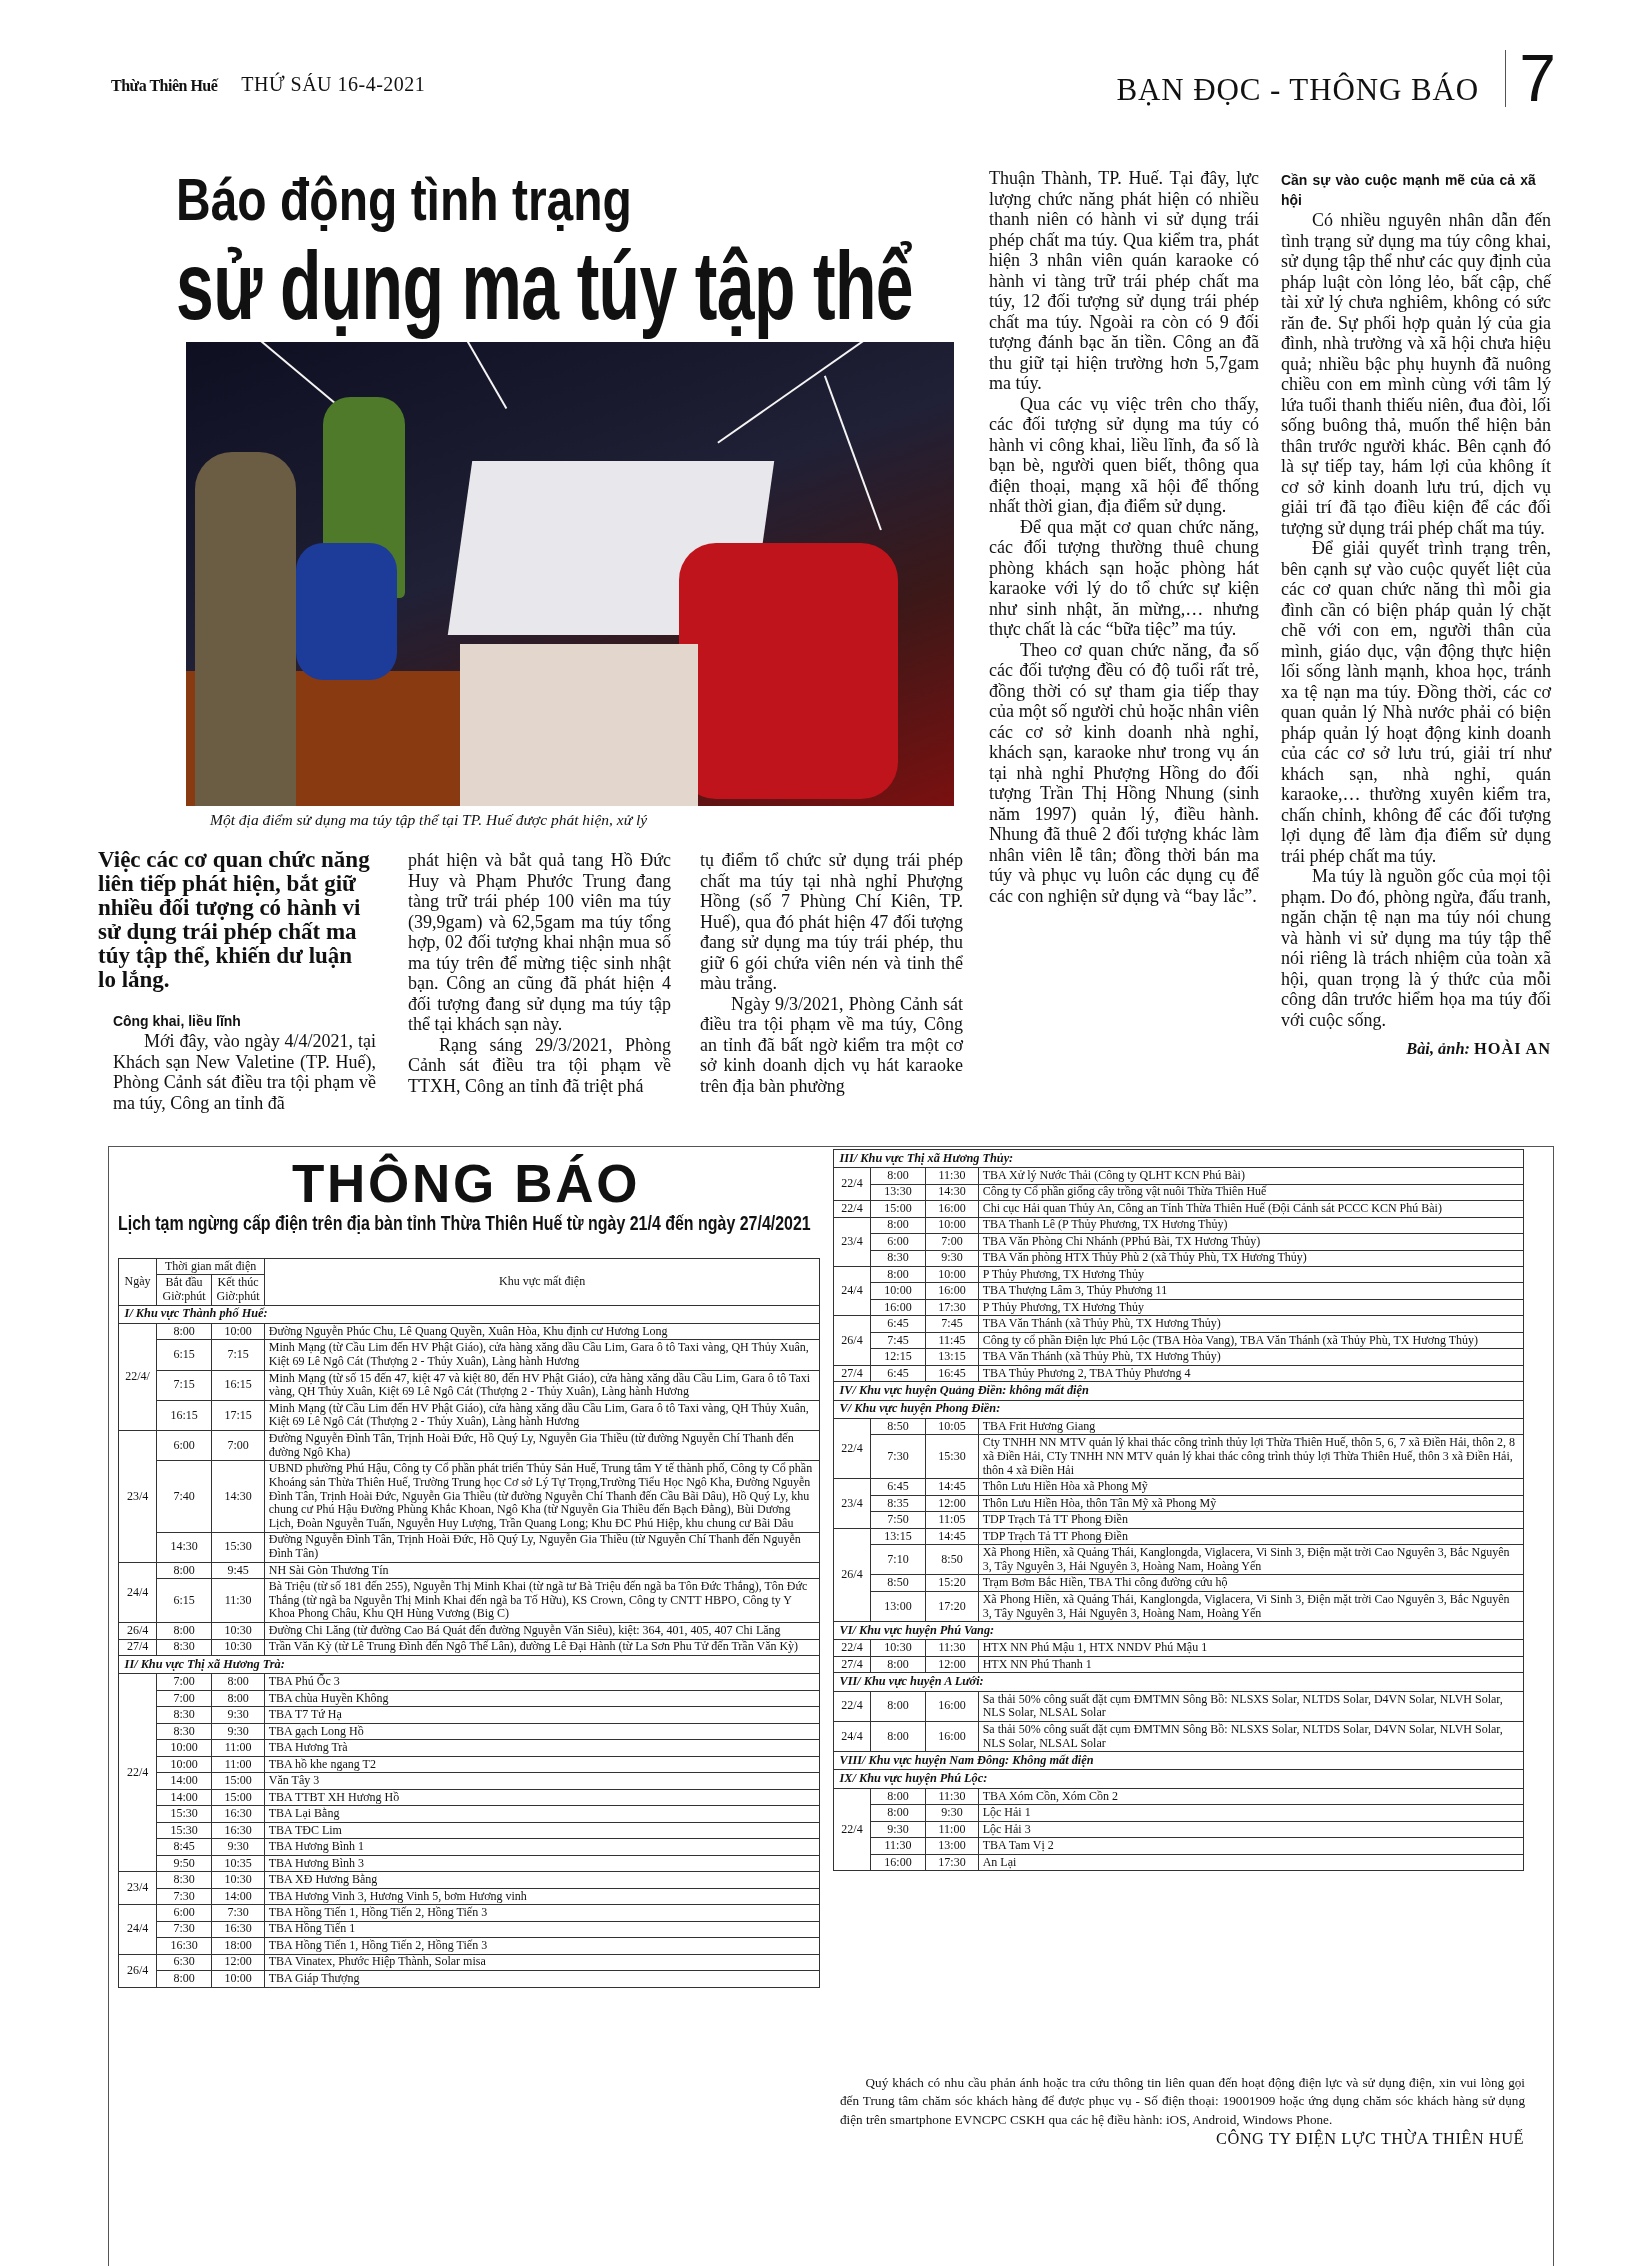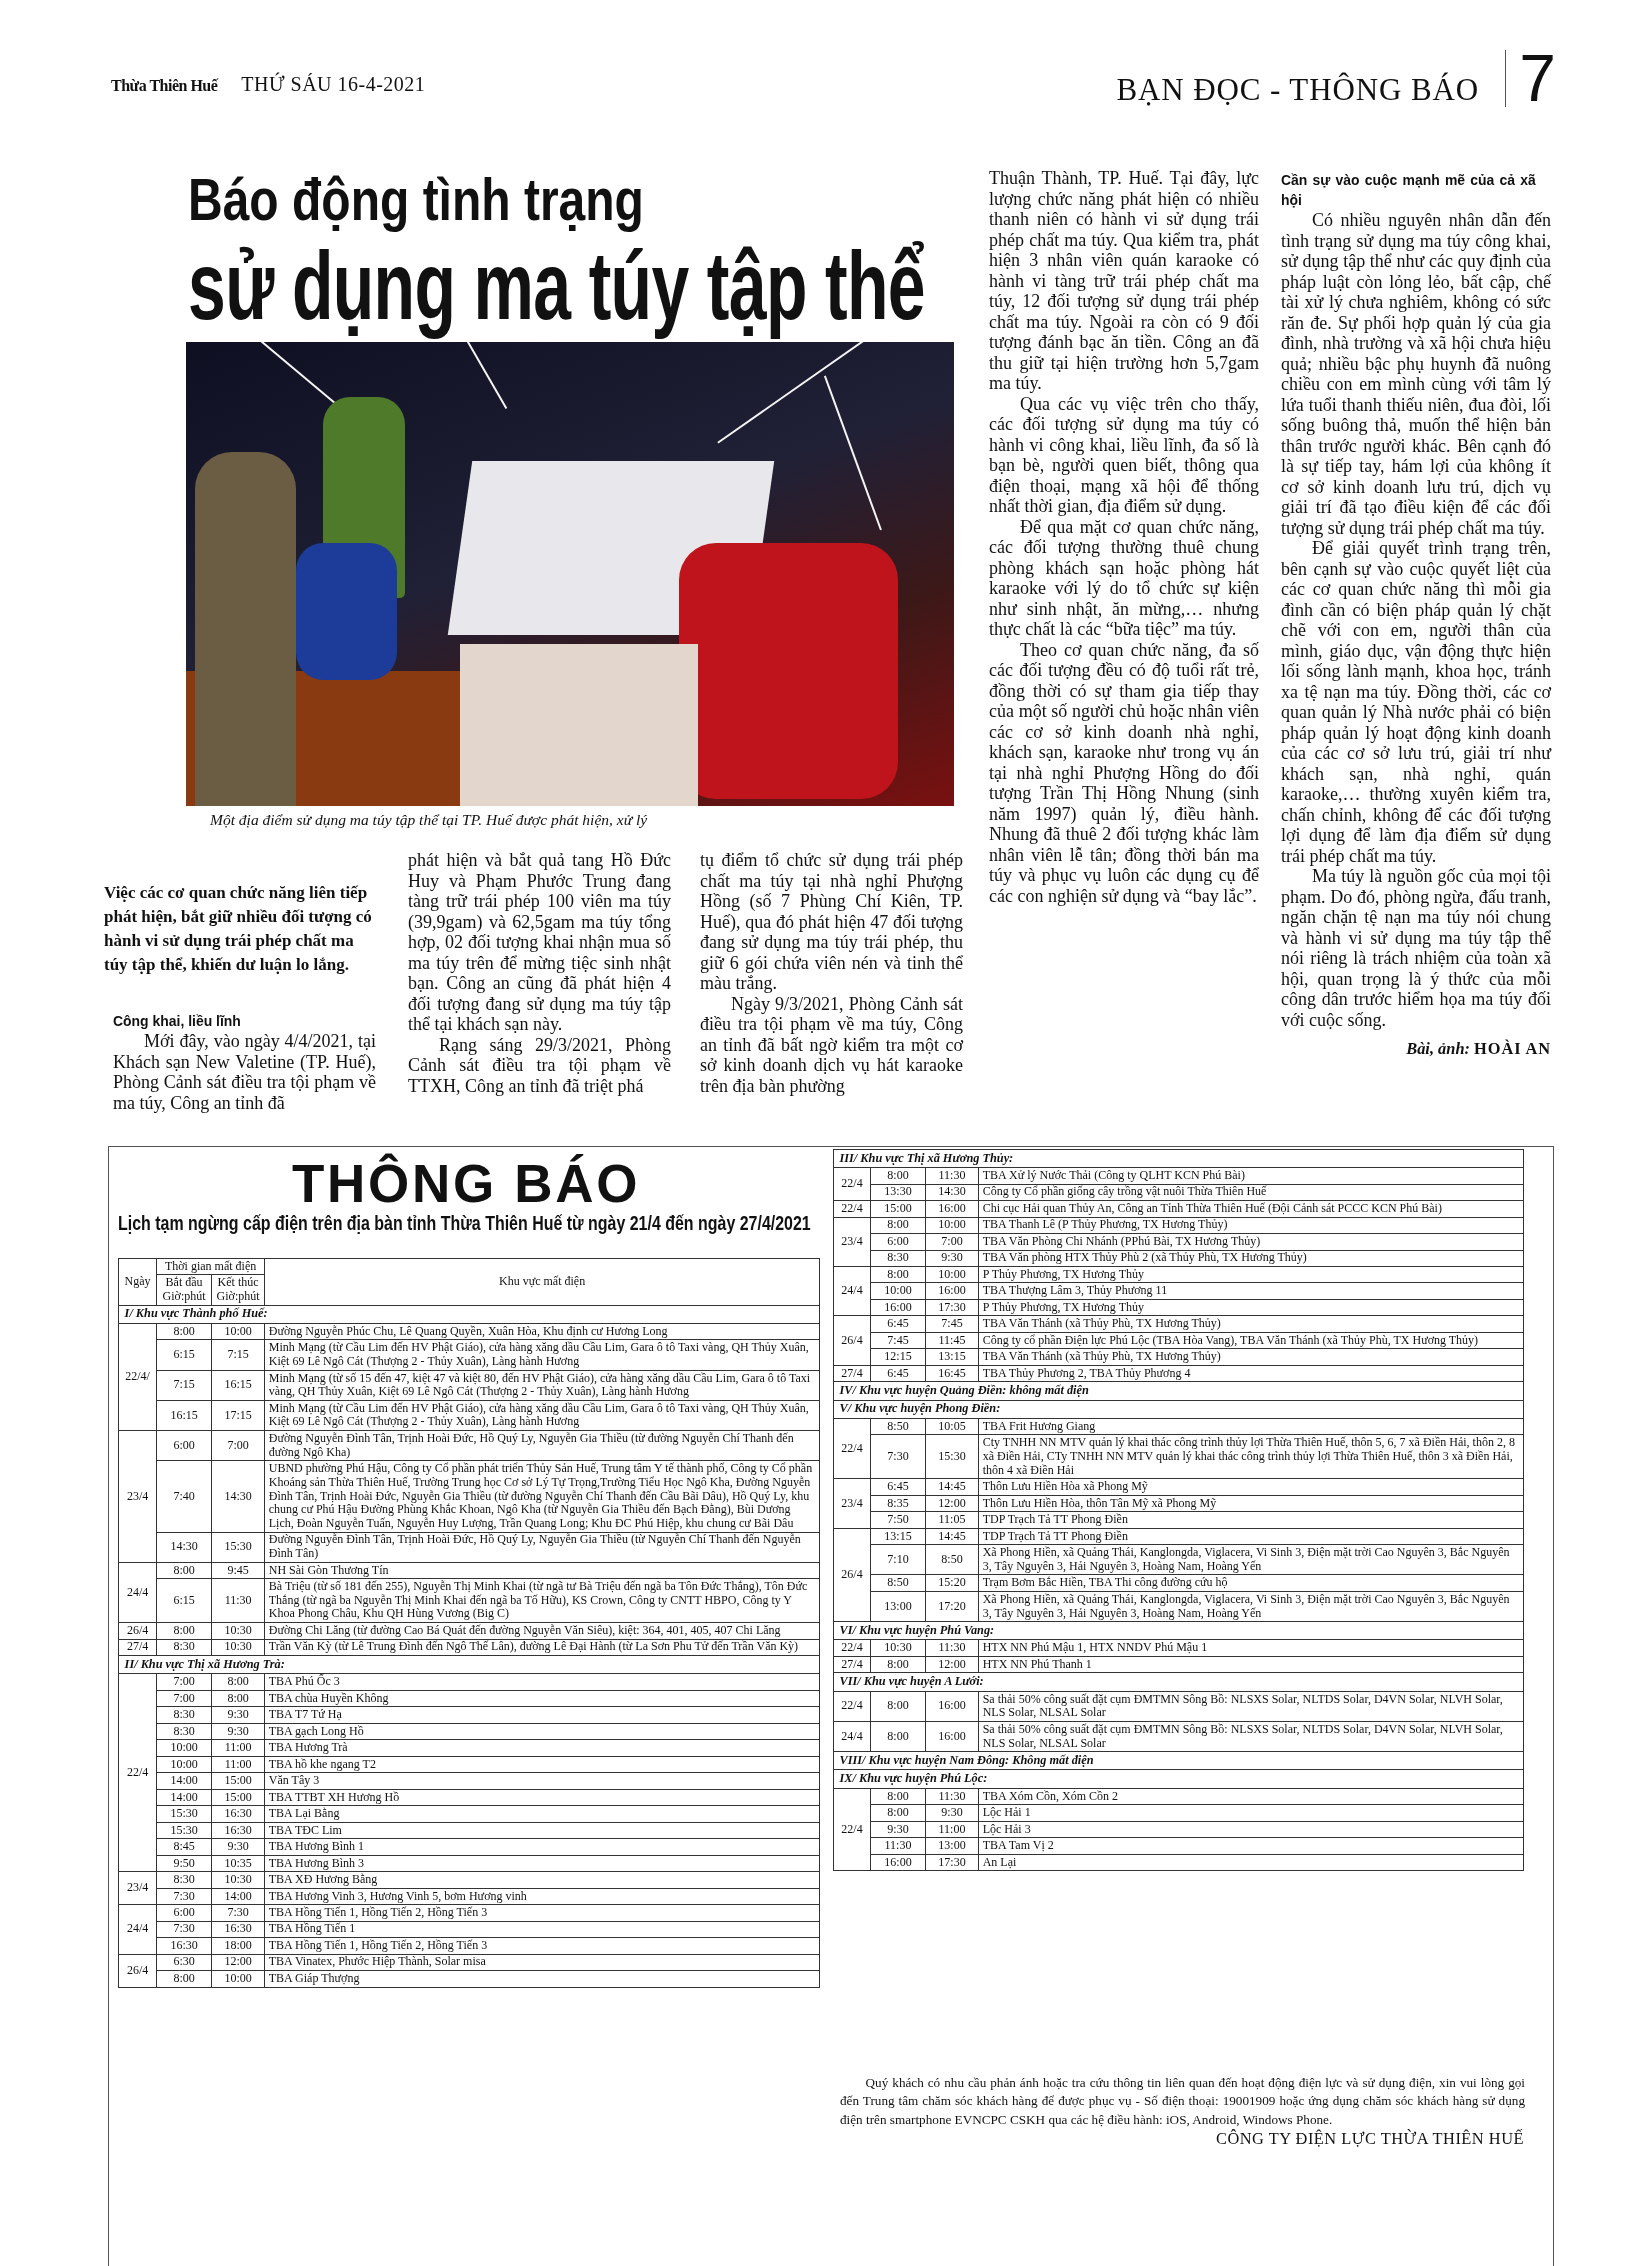--- a/index.html
+++ b/index.html
@@ -9,42 +9,42 @@
   
   .hdr-left { position: absolute; left: 111px; top: 73px; display: flex; align-items: baseline; gap: 24px; }
   .hdr-paper { font-family: "Liberation Serif", serif; font-weight: bold; font-size: 16px; letter-spacing: -0.5px; }
   .hdr-date { font-size: 20px; letter-spacing: 0.5px; }
   .hdr-right { position: absolute; right: 91px; top: 48px; display: flex; align-items: center; }
   .hdr-section { font-size: 31px; letter-spacing: 0.9px; margin-right: 25.6px; padding-top: 24px; }
   .hdr-divider { width: 1.8px; height: 57px; background: #555; margin-right: 12.8px; }
   .hdr-page { font-family: "Liberation Sans", sans-serif; font-size: 66px; line-height: 57px; }
 
   
-  .headline { position: absolute; left: 188px; top: 164px; width: 786px; font-family: "Liberation Sans", "DejaVu Sans", sans-serif; font-weight: bold; }
+  .headline { position: absolute; left: 176px; top: 164px; width: 786px; font-family: "Liberation Sans", "DejaVu Sans", sans-serif; font-weight: bold; }
   .headline .l1 { font-size: 60px; line-height: 71px; transform: scaleX(0.8); transform-origin: left; white-space: nowrap; }
   .headline .l2 { font-size: 97px; line-height: 101px; transform: scaleX(0.7); transform-origin: left; white-space: nowrap; letter-spacing: -0.9px; }
 
   
   .photo { position: absolute; left: 186px; top: 342px; width: 768px; height: 464px; overflow: hidden;
            background: linear-gradient(160deg, #0f0f22 0%, #202036 45%, #3c1818 70%, #7a1010 100%); }
   .photo .bed { position: absolute; left: 274px; top: 119px; width: 302px; height: 174px; background: #e8e8ec; transform: skewX(-8deg); }
   .photo .red1 { position: absolute; left: 493px; top: 201px; width: 219px; height: 256px; background: #c0141c; border-radius: 37px; }
   .photo .table { position: absolute; left: 274px; top: 302px; width: 238px; height: 164px; background: #e3d6cc; }
   .photo .floor { position: absolute; left: 0; top: 329px; width: 274px; height: 137px; background: #8a3a10; }
   .photo .officer { position: absolute; left: 137px; top: 55px; width: 82px; height: 201px; background: #4f7a2a; border-radius: 27.4px 27.4px 5.5px 5.5px; }
   .photo .man1 { position: absolute; left: 9.1px; top: 110px; width: 101px; height: 356px; background: #6a5d44; border-radius: 37px 37px 0 0; }
   .photo .man2 { position: absolute; left: 110px; top: 201px; width: 101px; height: 137px; background: #1d3c9a; border-radius: 27.4px; }
   .photo .line { position: absolute; background: #f4f4f4; height: 1.8px; }
   .caption { position: absolute; left: 186px; top: 811px; font-style: italic; font-size: 15.5px; margin-left: 24px; }
 
   
   .col { position: absolute; font-size: 18px; line-height: 20.5px; text-align: justify; }
   .col p { text-indent: 31px; }
   .col p.noindent { text-indent: 0; }
-  .lead { position: absolute; left: 104px; top: 848px; width: 272px; font-weight: bold; font-size: 17px; line-height: 24px; margin-top: 33px; }
+  .lead { position: absolute; left: 98px; top: 848px; width: 272px; font-weight: bold; font-size: 23px; line-height: 24px; }
   .subhead { font-family: "Liberation Sans", sans-serif; font-weight: bold; font-size: 15.5px; line-height: 20px; transform: scaleX(0.9); transform-origin: left; white-space: nowrap; }
   .subhead.wrap { white-space: normal; width: 283px; }
   .byline { text-align: right; font-size: 16.4px; margin-top: 9.1px; }
   .byline i { font-weight: bold; }
   .byline b { letter-spacing: 0.9px; }
 
   
   .notice { position: absolute; left: 108px; top: 1146px; width: 1446px; height: 1232px; border: 1.8px solid #555; }
   .notice-title { position: absolute; left: 183px; top: 5.5px; font-family: "Liberation Sans", sans-serif; font-weight: bold; font-size: 53px; letter-spacing: 2.7px; }
   .notice-sub { position: absolute; left: 9.1px; top: 64px; font-family: "Liberation Sans", sans-serif; font-weight: bold; font-size: 21px; transform: scaleX(0.76); transform-origin: left; white-space: nowrap; }

